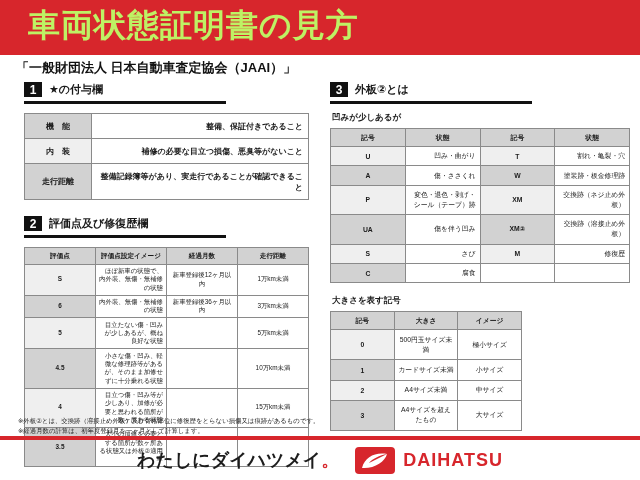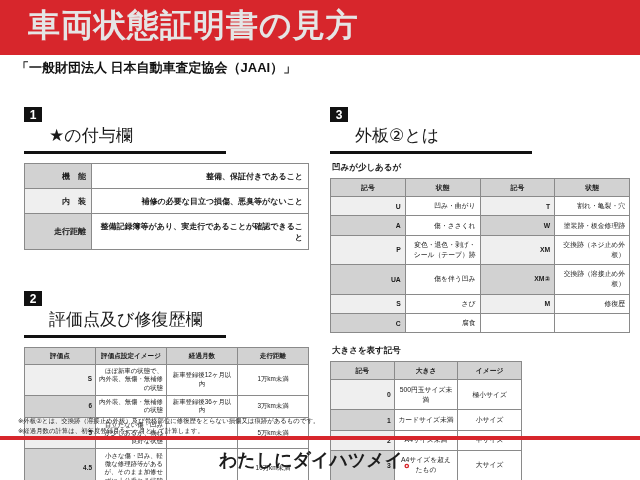--- a/index.html
+++ b/index.html
@@ -6,36 +6,36 @@
   .page{
     position:relative;width:640px;height:480px;background:#ffffff;overflow:hidden;
     font-family:"Liberation Sans","DejaVu Sans",sans-serif;color:#1a1a1a;
   }
   
   .topbar{
     position:absolute;top:0;left:0;width:640px;height:55px;background:#d7262c;
     display:flex;align-items:center;justify-content:space-between;box-sizing:border-box;
     padding:0 38px 4px 28px;
   }
-  .topbar .big{color:#e5e5e5;font-weight:bold;font-size:32px;letter-spacing:1px;white-space:nowrap;}
+  .topbar .big{color:#bef264;font-weight:bold;font-size:32px;letter-spacing:1px;white-space:nowrap;}
   .subtitle{position:absolute;top:59px;left:16px;font-size:13px;font-weight:bold;color:#111;}
   
   .col-left{position:absolute;left:24px;top:82px;width:285px;}
   .col-right{position:absolute;left:330px;top:82px;width:300px;}
   
   .sec-head{display:flex;align-items:center;gap:7px;width:202px;padding-bottom:4px;border-bottom:3px solid #111;}
   .sec-num{background:#111;color:#fff;font-weight:bold;font-size:12px;width:18px;height:15px;
     display:flex;align-items:center;justify-content:center;flex:0 0 auto;}
-  .sec-title{font-size:17px;font-weight:normal;white-space:nowrap;margin-top:42px;}
+  .sec-title{font-size:11px;font-weight:bold;white-space:nowrap;}
   
   table{border-collapse:collapse;background:#fff;width:100%;table-layout:fixed;}
   table{border:1px solid #6e6e6e;}
   th,td{border:1px solid #8a8a8a;overflow:hidden;}
   th{background:#d2d2d2;font-weight:bold;text-align:center;}
-  td.key{text-align:right;font-weight:bold;margin-left:24px;}
+  td.key{text-align:center;font-weight:bold;margin-left:24px;}
   td.mid{text-align:center;}
   td.desc{text-align:right;}
   tbody tr:nth-child(odd) td.key{background:#efefef;}
   tbody tr:nth-child(even) td.key{background:#d2d2d2;}
   .rev tbody tr:nth-child(odd) td.key{background:#d2d2d2;}
   .rev tbody tr:nth-child(even) td.key{background:#efefef;}
   td:empty{background:#fff !important;}
   
   .t1{margin-top:9px;font-size:8px;}
   .t1 td{padding:6.5px 5px;}
@@ -263,15 +263,23 @@
   </div>
 
   <div class="notes">
     <div>※外板②とは、交換跡（溶接止め外板）及び骨格部位に修復歴をとらない損傷又は痕跡があるものです。</div>
     <div>※経過月数の計算は、初年度登録月を一ヶ月として計算します。</div>
   </div>
 
   <div class="red-rule"></div>
   <div class="footer">
     <div class="slogan"><span style="color: rgb(28, 28, 28);">わ</span><span style="color: rgb(28, 28, 28);">た</span><span style="color: rgb(28, 28, 28);">し</span><span style="color: rgb(28, 28, 28);">に</span><span style="color: rgb(28, 28, 28);">ダ</span><span style="color: rgb(28, 28, 28);">イ</span><span style="color: rgb(28, 28, 28);">ハ</span><span style="color: rgb(28, 28, 28);">ツ</span><span style="color: rgb(28, 28, 28);">メ</span><span style="color: rgb(28, 28, 28);">イ</span><span style="color: rgb(215, 38, 44);">。</span></div>
+    <div class="brand-wrap">
+      <span class="d-mark">
+        <svg width="30" height="19" viewBox="0 0 30 19">
+          <path d="M2 17 C5 6 15 1 27 3 C20 4 12 8 9 12 L27 3 C25 11 14 18 2 17 Z" fill="#ffffff"></path>
+        </svg>
+      </span>
+      <span class="brand-name">DAIHATSU</span>
+    </div>
   </div>
 
 </div>
 
 </body></html>

